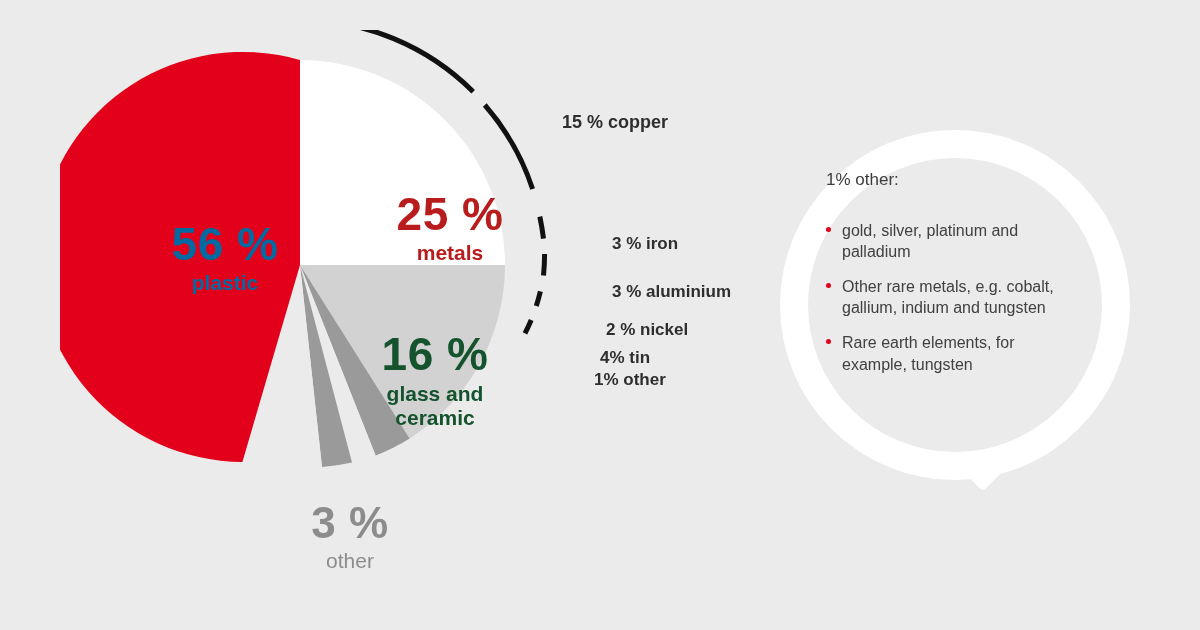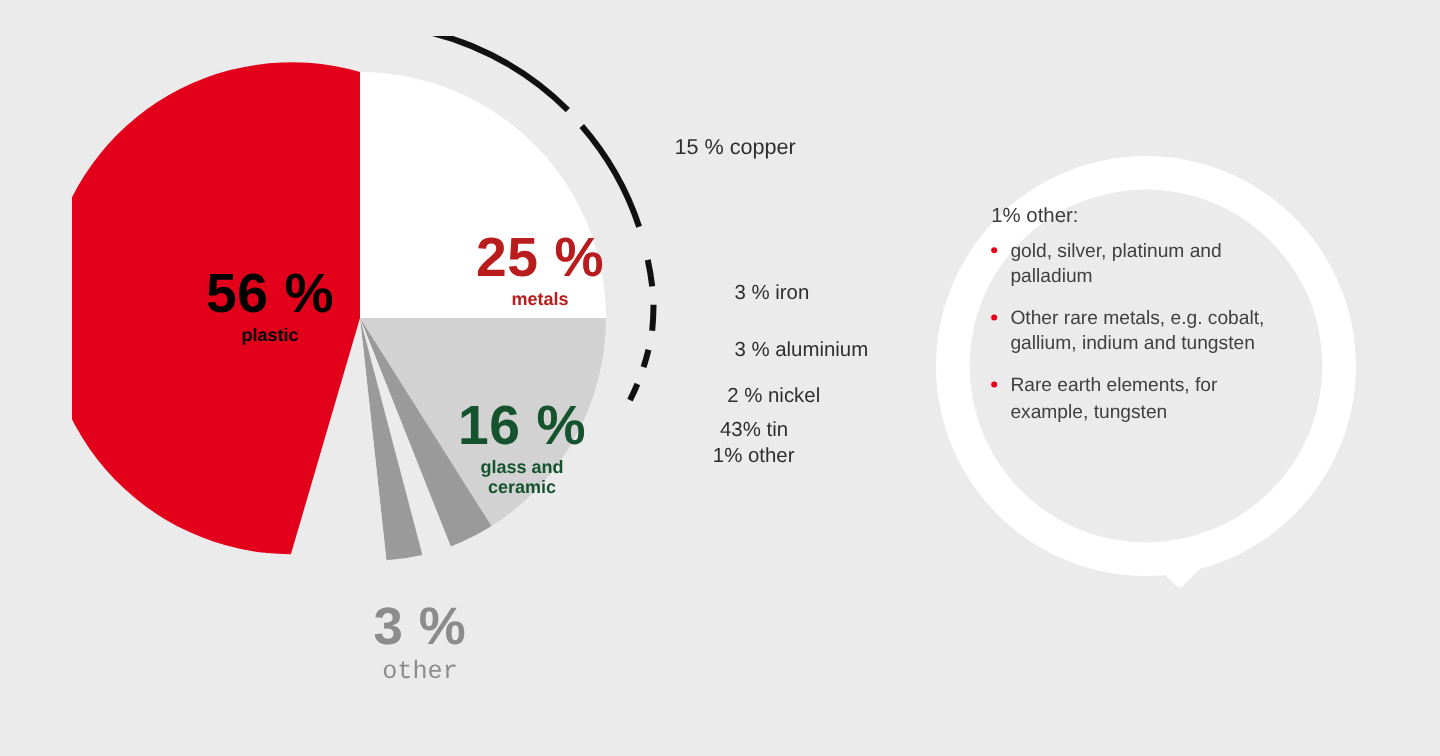--- a/index.html
+++ b/index.html
@@ -41,29 +41,29 @@
     line-height: 1.05;
   }
   .slice-label .big {
     display: block;
     font-size: 46px;
     font-weight: bold;
     letter-spacing: 0.5px;
   }
   .slice-label .small {
     display: block;
-    font-size: 15px;
+    font-size: 21px;
     font-weight: bold;
     margin-top: 4px;
   }
   .label-plastic {
     left: 70px;
     top: 190px;
     width: 190px;
-    color: #000000;
+    color: #0369a1;
   }
   .label-metals {
     left: 295px;
     top: 160px;
     width: 190px;
     color: #b91c1c;
   }
   .label-glass {
     left: 275px;
     top: 300px;
@@ -73,33 +73,33 @@
   .label-glass .small {
     line-height: 1.12;
   }
   .label-other-out {
     left: 195px;
     top: 470px;
     width: 190px;
     color: #8c8c8c;
   }
   .label-other-out .big { font-size: 44px; }
-  .label-other-out .small { font-weight: normal; font-size: 21px; font-family: Liberation Mono, monospace; }
+  .label-other-out .small { font-weight: normal; font-size: 21px; }
 
   
   .callouts {
     position: absolute;
     left: 480px;
     top: 40px;
     width: 280px;
   }
   .callout {
     position: absolute;
     font-size: 17px;
-    font-weight: normal;
+    font-weight: bold;
     color: #2e2e2e;
     white-space: nowrap;
   }
   .c-copper   { left: 22px;  top: 42px;  font-size: 18px; }
   .c-iron     { left: 72px;  top: 164px; text-align: center; }
   .c-alu      { left: 72px;  top: 212px; }
   .c-nickel   { left: 66px;  top: 250px; }
   .c-tin      { left: 60px;  top: 278px; }
   .c-other    { left: 54px;  top: 300px; }
 
@@ -114,21 +114,21 @@
   .mag-svg { position: absolute; left: 0; top: 0; }
   .mag-content {
     position: absolute;
     left: 66px;
     top: 60px;
     width: 250px;
   }
   .mag-title {
     font-size: 17px;
     color: #3c3c3c;
-    margin-bottom: 9px;
+    margin-bottom: 30px;
   }
   .bullets {
     margin: 0;
     padding: 0;
     list-style: none;
   }
   .bullets li {
     position: relative;
     padding-left: 16px;
     margin-bottom: 14px;
@@ -195,21 +195,21 @@
     <div class="slice-label label-other-out">
       <span class="big">3 %</span>
       <span class="small">other</span>
     </div>
 
     <div class="callouts">
       <div class="callout c-copper">15 % copper</div>
       <div class="callout c-iron">3 % iron</div>
       <div class="callout c-alu">3 % aluminium</div>
       <div class="callout c-nickel">2 % nickel</div>
-      <div class="callout c-tin">43% tin</div>
+      <div class="callout c-tin">4% tin</div>
       <div class="callout c-other">1% other</div>
     </div>
   </div>
 
   <div class="magnifier">
     <svg class="mag-svg" width="420" height="420" viewBox="0 0 420 420">
 
       <g transform="rotate(45 290 290)">
         <rect x="273" y="292" width="34" height="110" rx="4" fill="#ffffff"></rect>
       </g>

